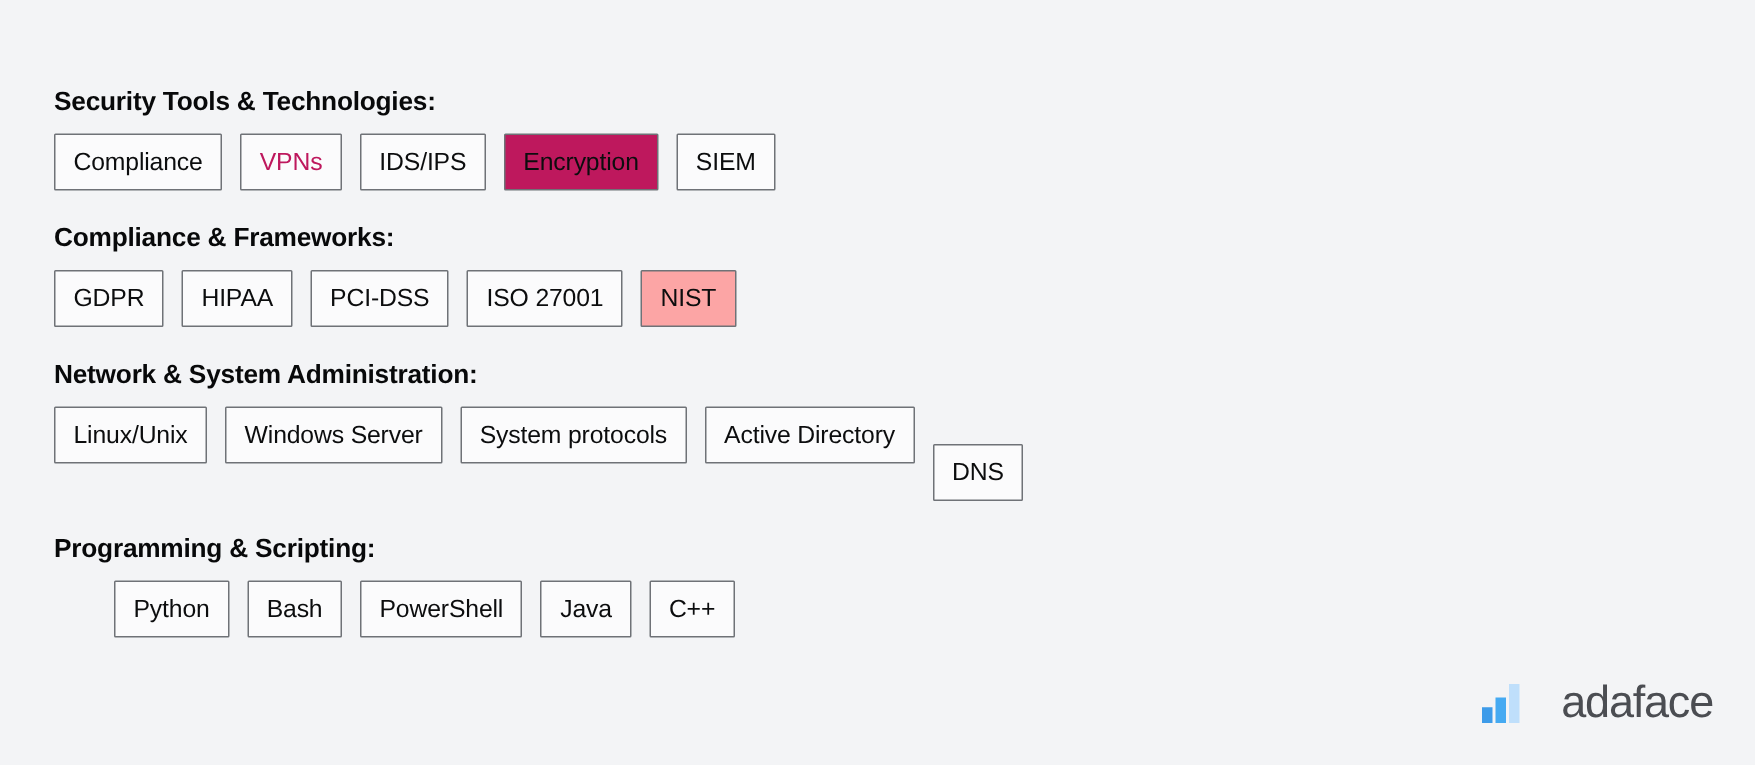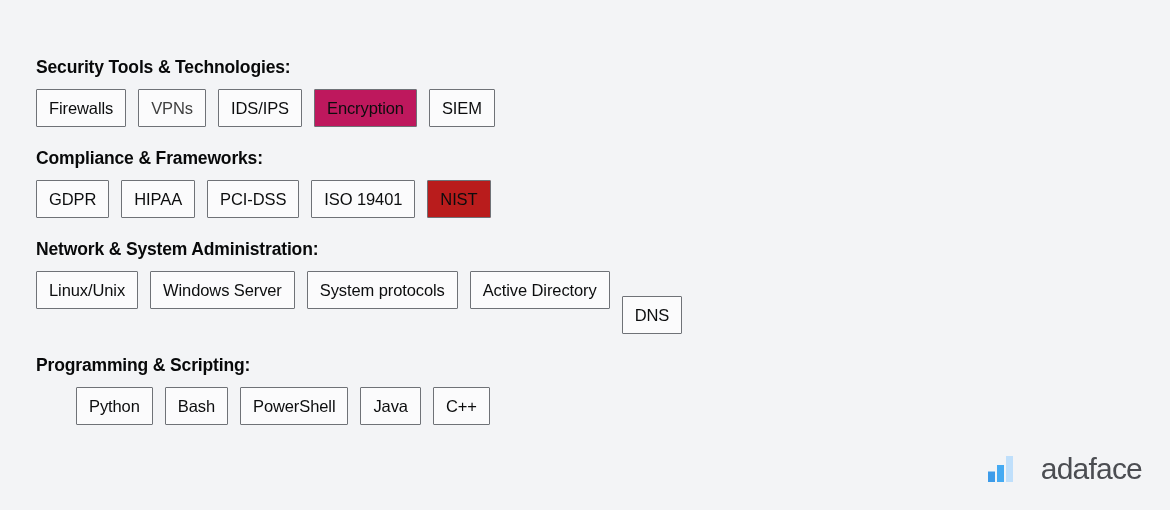--- a/index.html
+++ b/index.html
@@ -103,36 +103,36 @@
 </head>
 <body style="background: rgb(243, 244, 246);">
 
 <div id="page">
 
   <div id="content">
 
     <div class="section">
       <div class="section-heading" style="color: rgb(8, 9, 10);">Security Tools &amp; Technologies:</div>
       <div class="tag-row">
-        <span class="tag" style="border-color: rgb(111, 114, 119); background: rgb(251, 251, 252); color: rgb(12, 13, 14);">Firewalls</span>
-        <span class="tag" style="border-color: rgb(111, 114, 119); background: rgb(251, 251, 252); color: #404040; text-align: right;">VPNs</span>
+        <span class="tag" style="border-color: rgb(111, 114, 119); background: rgb(251, 251, 252); color: rgb(12, 13, 14);">Compliance</span>
+        <span class="tag" style="border-color: rgb(111, 114, 119); background: rgb(251, 251, 252); color: #be185d; text-align: right;">VPNs</span>
         <span class="tag" style="border-color: rgb(111, 114, 119); background: rgb(251, 251, 252); color: rgb(12, 13, 14);">IDS/IPS</span>
         <span class="tag" style="border-color: rgb(111, 114, 119); background: #be185d; color: rgb(12, 13, 14);">Encryption</span>
         <span class="tag" style="border-color: rgb(111, 114, 119); background: rgb(251, 251, 252); color: rgb(12, 13, 14);">SIEM</span>
       </div>
     </div>
 
     <div class="section">
       <div class="section-heading" style="color: rgb(8, 9, 10);">Compliance &amp; Frameworks:</div>
       <div class="tag-row">
         <span class="tag" style="border-color: rgb(111, 114, 119); background: rgb(251, 251, 252); color: rgb(12, 13, 14);">GDPR</span>
         <span class="tag" style="border-color: rgb(111, 114, 119); background: rgb(251, 251, 252); color: rgb(12, 13, 14);">HIPAA</span>
         <span class="tag" style="border-color: rgb(111, 114, 119); background: rgb(251, 251, 252); color: rgb(12, 13, 14);">PCI-DSS</span>
-        <span class="tag" style="border-color: rgb(111, 114, 119); background: rgb(251, 251, 252); color: rgb(12, 13, 14);">ISO 19401</span>
-        <span class="tag" style="border-color: rgb(111, 114, 119); background: #b91c1c; color: rgb(12, 13, 14); text-align: right;">NIST</span>
+        <span class="tag" style="border-color: rgb(111, 114, 119); background: rgb(251, 251, 252); color: rgb(12, 13, 14);">ISO 27001</span>
+        <span class="tag" style="border-color: rgb(111, 114, 119); background: #fca5a5; color: rgb(12, 13, 14); text-align: right;">NIST</span>
       </div>
     </div>
 
     <div class="section">
       <div class="section-heading" style="color: rgb(8, 9, 10);">Network &amp; System Administration:</div>
       <div class="tag-row">
         <span class="tag" style="border-color: rgb(111, 114, 119); background: rgb(251, 251, 252); color: rgb(12, 13, 14);">Linux/Unix</span>
         <span class="tag" style="border-color: rgb(111, 114, 119); background: rgb(251, 251, 252); color: rgb(12, 13, 14);">Windows Server</span>
         <span class="tag" style="border-color: rgb(111, 114, 119); background: rgb(251, 251, 252); color: rgb(12, 13, 14);">System protocols</span>
         <span class="tag" style="border-color: rgb(111, 114, 119); background: rgb(251, 251, 252); color: rgb(12, 13, 14);">Active Directory</span>

